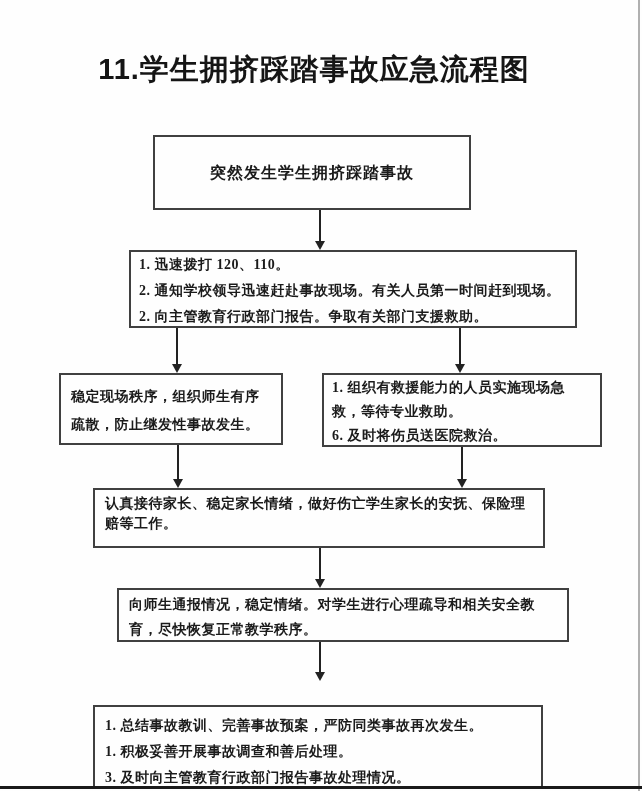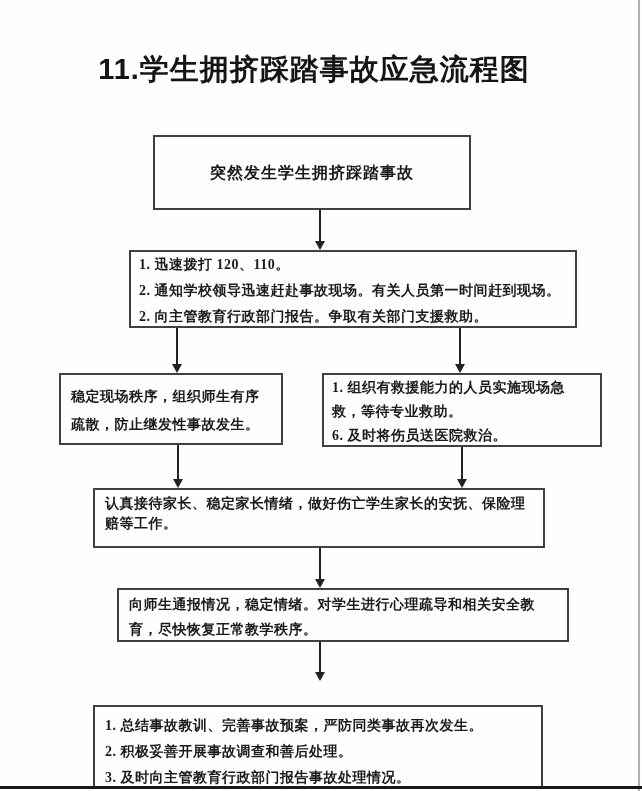--- a/index.html
+++ b/index.html
@@ -154,20 +154,20 @@
 
   <div class="box box-inform">
     <div>向师生通报情况，稳定情绪。对学生进行心理疏导和相关安全教育，尽快恢复正常教学秩序。</div>
   </div>
 
   <div class="connector" style="left:319px; top:642px; height:31px;"></div>
   <div class="arrowhead" style="left:315px; top:672px;"></div>
 
   <div class="box box-summary">
     <div>1. 总结事故教训、完善事故预案，严防同类事故再次发生。</div>
-    <div>2. 积极妥善开展事故调查和善后处理。</div>
+    <div>1. 积极妥善开展事故调查和善后处理。</div>
     <div>3. 及时向主管教育行政部门报告事故处理情况。</div>
   </div>
 
   <div class="page-border-right"></div>
   <div class="page-border-bottom"></div>
 
 </div>
 
 </body></html>

